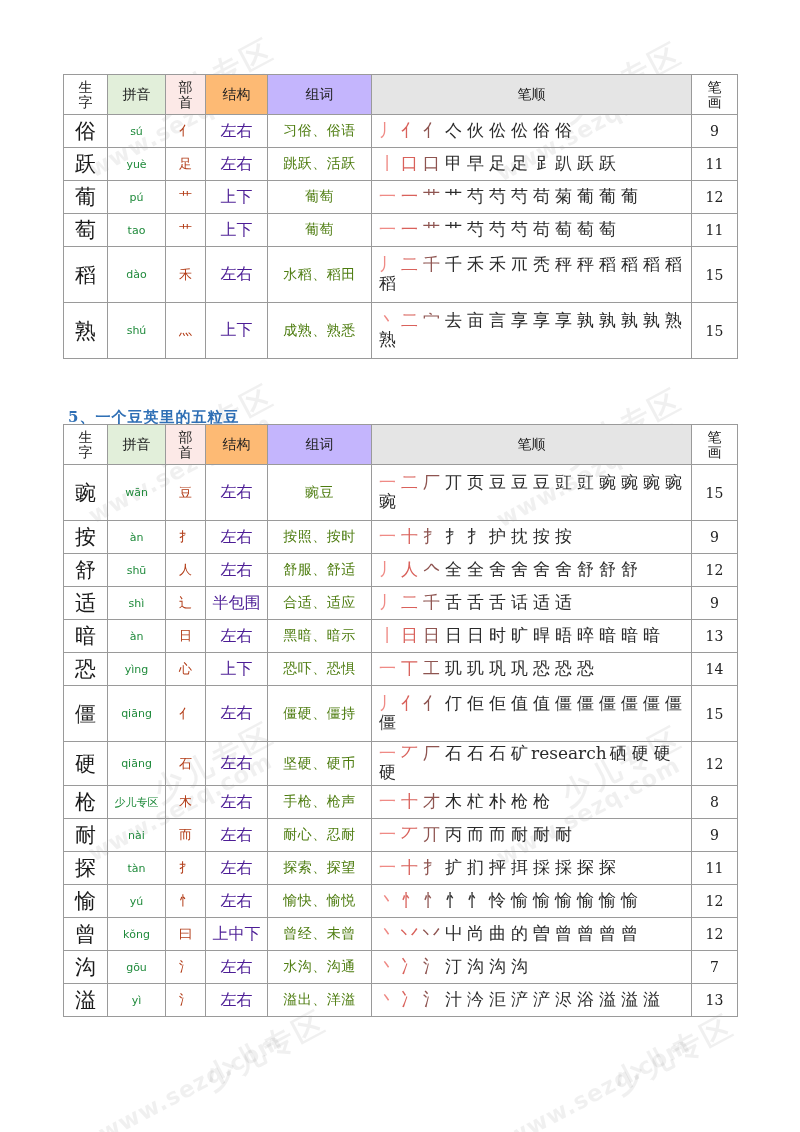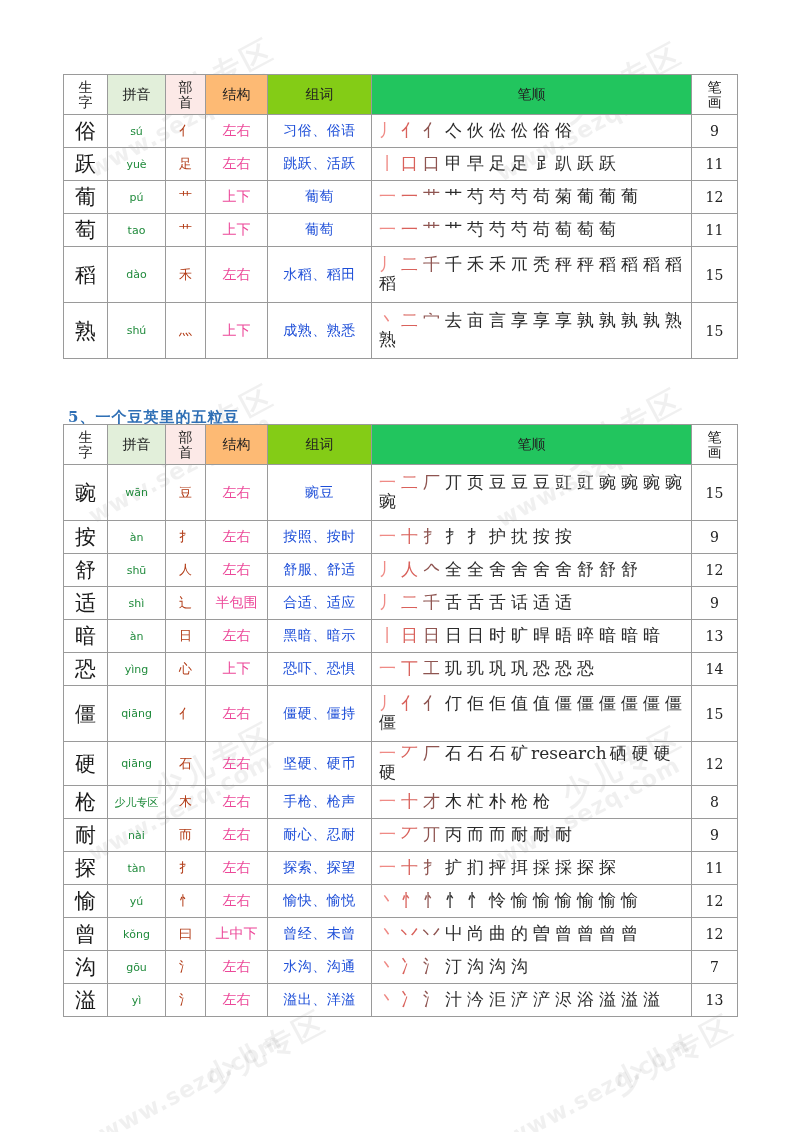--- a/index.html
+++ b/index.html
@@ -87,22 +87,22 @@
     height: 40px;
     font-family: "DejaVu Serif", "Liberation Serif", serif;
     font-size: 14px;
     color: #222;
     line-height: 1.08;
   }
   .hd-zi  { background: #ffffff; }
   .hd-py  { background: #e2efda; }
   .hd-bs  { background: #fce9e7; }
   .hd-jg  { background: #fdba74; margin-left: 20px; }
-  .hd-zc  { background: #84cc16; }
-  .hd-bsh { background: #22c55e; }
+  .hd-zc  { background: #c4b5fd; }
+  .hd-bsh { background: #e5e5e5; }
   .hd-bh  { background: #ffffff; }
   .hd-stack { display: block; line-height: 1.05; }
 
   
   .zi {
     font-family: "DejaVu Serif", "Liberation Serif", serif;
     font-size: 21px;
     color: #1a1a1a;
   }
   .py {
@@ -110,27 +110,27 @@
     font-size: 11px;
     color: #1f8a3b;
   }
   .bs {
     font-family: "DejaVu Serif", "Liberation Serif", serif;
     font-size: 13px;
     color: #b23c17;
   }
   .jg {
     font-family: "DejaVu Serif", "Liberation Serif", serif;
-    font-size: 14px;
-    color: #ec4899;
+    font-size: 16px;
+    color: #4c1d95;
   }
   .zc {
     font-family: "DejaVu Serif", "Liberation Serif", serif;
     font-size: 14px;
-    color: #1d4ed8;
+    color: #4d7c0f;
     letter-spacing: 0.5px;
   }
   .bh {
     font-family: "DejaVu Serif", "Liberation Serif", serif;
     font-size: 14px;
     color: #222;
   }
 
   
   .bsh {

